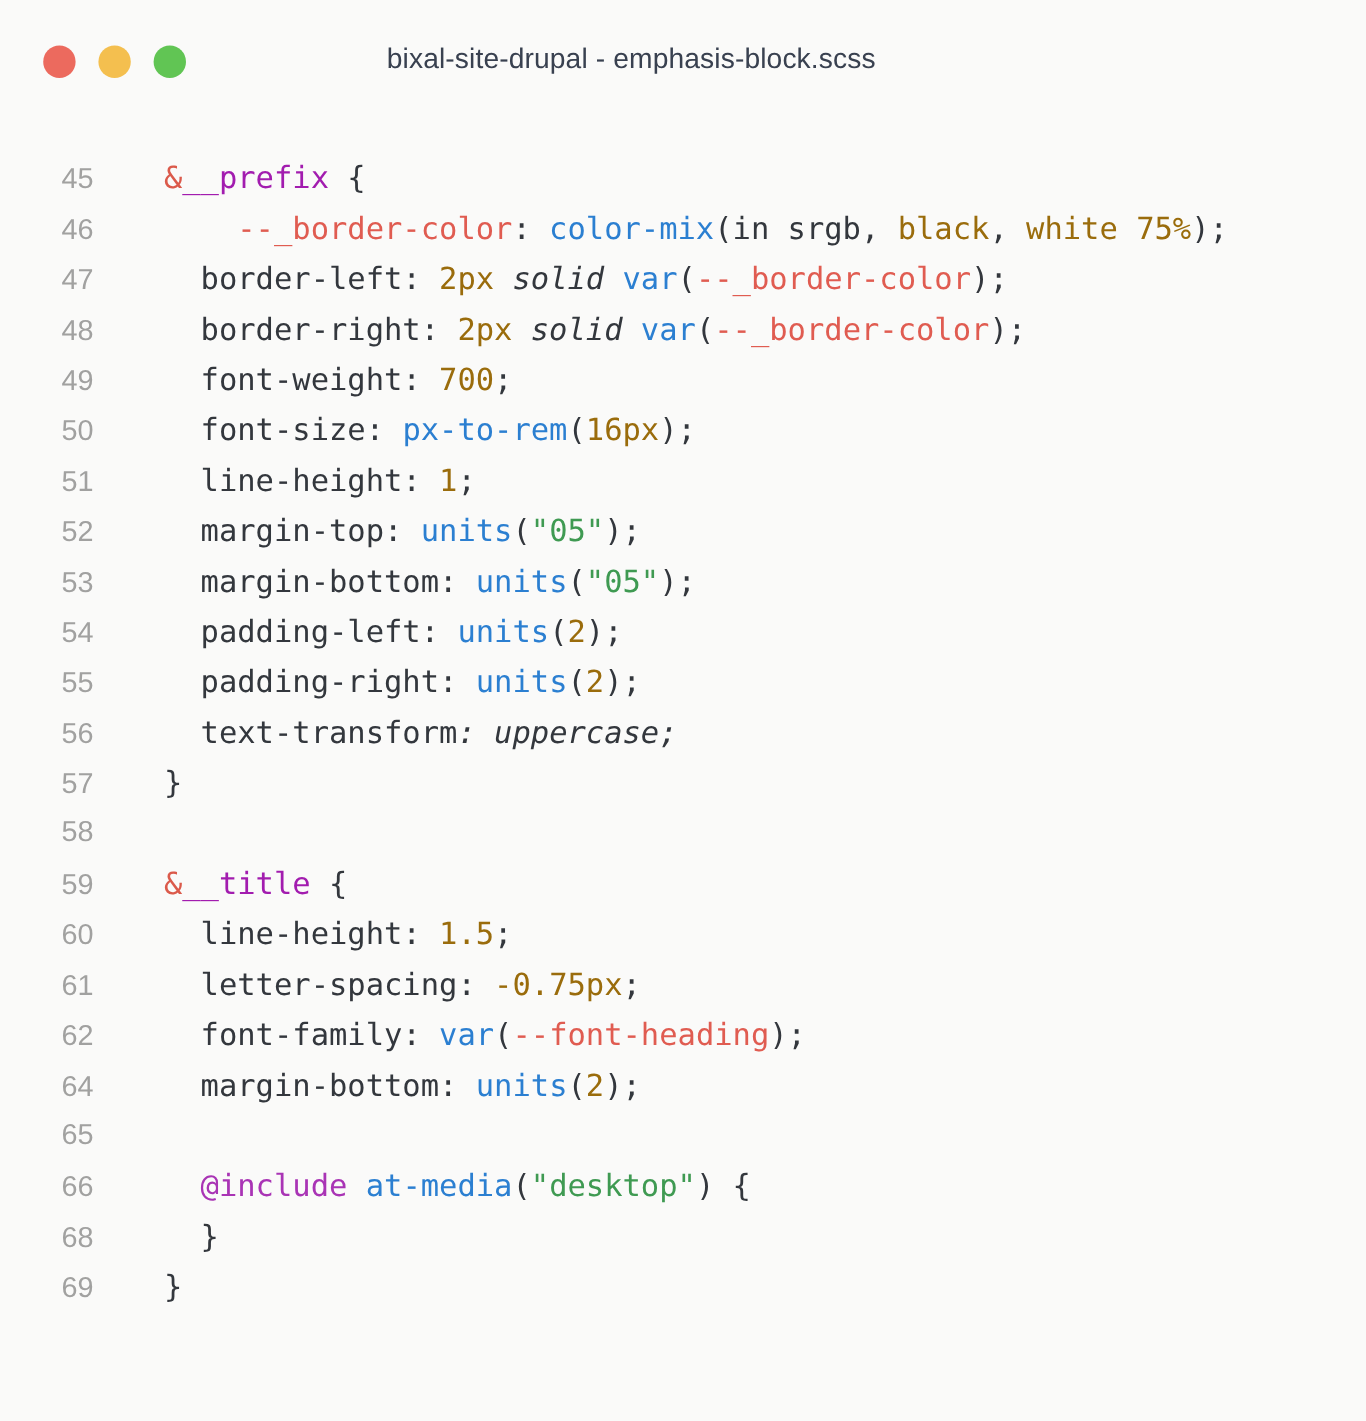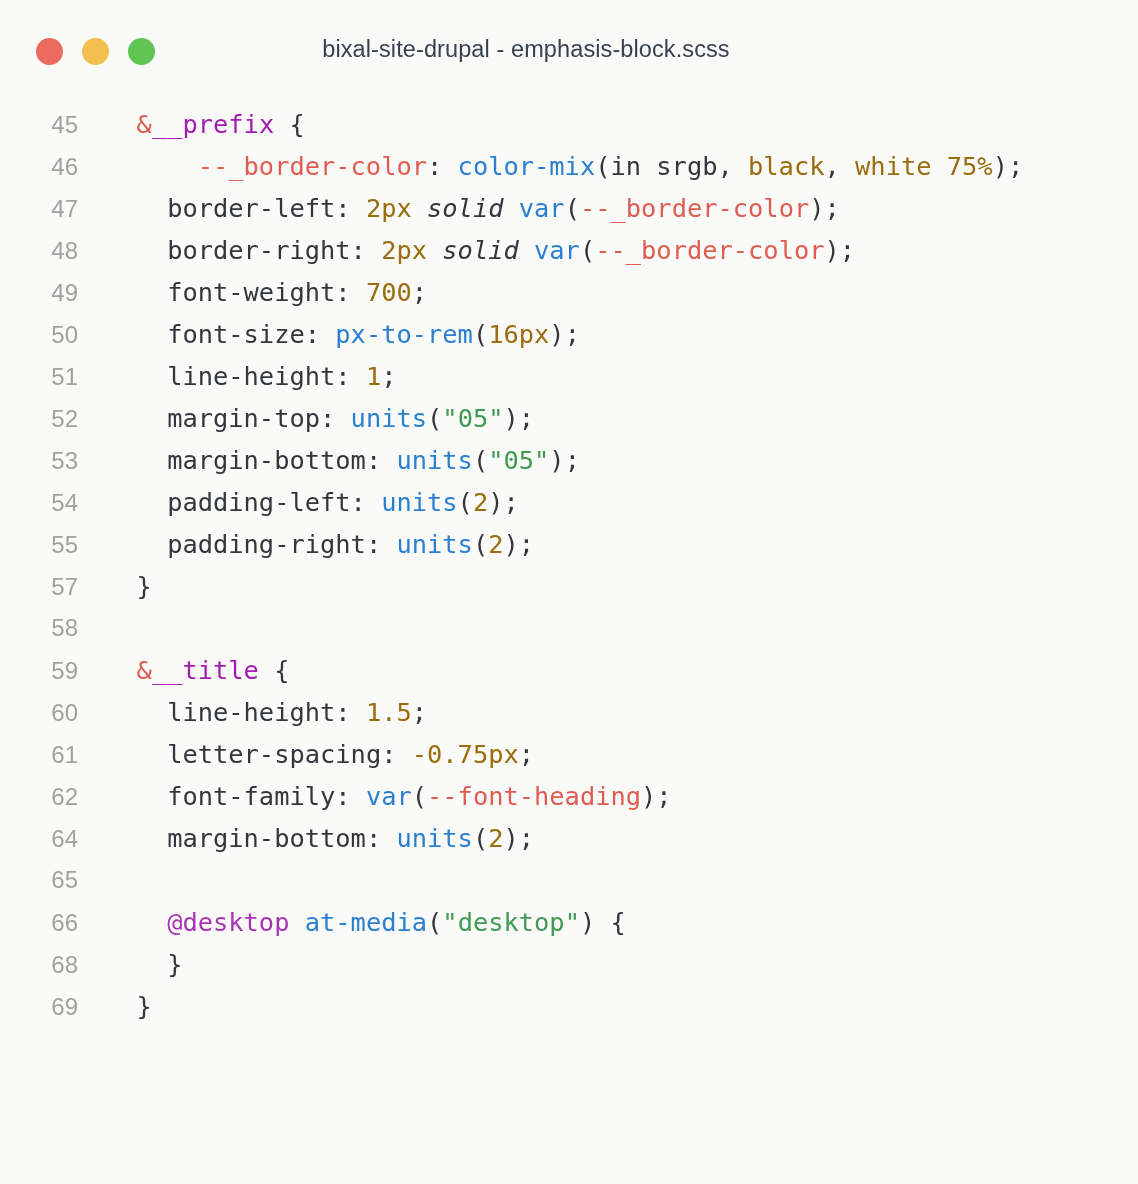--- a/index.html
+++ b/index.html
@@ -16,20 +16,21 @@
     -webkit-font-smoothing: antialiased;
   }
 
   .window {
     width: 1052px;
     height: 1184px;
     background: #fafaf9;
     display: flex;
     flex-direction: column;
     position: relative;
+    gap: 24px;
   }
 
   
   .titlebar {
     height: 95px;
     flex: 0 0 95px;
     position: relative;
     display: flex;
     align-items: center;
     background: #fafaf9;
@@ -135,27 +136,28 @@
         <div class="code-line"><span class="gutter">46</span><span class="code-text"><span class="t-plain">      </span><span class="t-cssvar">--_border-color</span><span class="t-punct">: </span><span class="t-func">color-mix</span><span class="t-punct">(in srgb, </span><span class="t-num">black</span><span class="t-punct">, </span><span class="t-num">white 75%</span><span class="t-punct">);</span></span></div>
         <div class="code-line"><span class="gutter">47</span><span class="code-text"><span class="t-plain">    </span><span class="t-prop">border-left</span><span class="t-punct">: </span><span class="t-num">2px</span><span class="t-plain"> solid </span><span class="t-func">var</span><span class="t-punct">(</span><span class="t-cssvar">--_border-color</span><span class="t-punct">);</span></span></div>
         <div class="code-line"><span class="gutter">48</span><span class="code-text"><span class="t-plain">    </span><span class="t-prop">border-right</span><span class="t-punct">: </span><span class="t-num">2px</span><span class="t-plain"> solid </span><span class="t-func">var</span><span class="t-punct">(</span><span class="t-cssvar">--_border-color</span><span class="t-punct">);</span></span></div>
         <div class="code-line"><span class="gutter">49</span><span class="code-text"><span class="t-plain">    </span><span class="t-prop">font-weight</span><span class="t-punct">: </span><span class="t-num">700</span><span class="t-punct">;</span></span></div>
         <div class="code-line"><span class="gutter">50</span><span class="code-text"><span class="t-plain">    </span><span class="t-prop">font-size</span><span class="t-punct">: </span><span class="t-func">px-to-rem</span><span class="t-punct">(</span><span class="t-num">16px</span><span class="t-punct">);</span></span></div>
         <div class="code-line"><span class="gutter">51</span><span class="code-text"><span class="t-plain">    </span><span class="t-prop">line-height</span><span class="t-punct">: </span><span class="t-num">1</span><span class="t-punct">;</span></span></div>
         <div class="code-line"><span class="gutter">52</span><span class="code-text"><span class="t-plain">    </span><span class="t-prop">margin-top</span><span class="t-punct">: </span><span class="t-func">units</span><span class="t-punct">(</span><span class="t-string">"05"</span><span class="t-punct">);</span></span></div>
         <div class="code-line"><span class="gutter">53</span><span class="code-text"><span class="t-plain">    </span><span class="t-prop">margin-bottom</span><span class="t-punct">: </span><span class="t-func">units</span><span class="t-punct">(</span><span class="t-string">"05"</span><span class="t-punct">);</span></span></div>
         <div class="code-line"><span class="gutter">54</span><span class="code-text"><span class="t-plain">    </span><span class="t-prop">padding-left</span><span class="t-punct">: </span><span class="t-func">units</span><span class="t-punct">(</span><span class="t-num">2</span><span class="t-punct">);</span></span></div>
         <div class="code-line"><span class="gutter">55</span><span class="code-text"><span class="t-plain">    </span><span class="t-prop">padding-right</span><span class="t-punct">: </span><span class="t-func">units</span><span class="t-punct">(</span><span class="t-num">2</span><span class="t-punct">);</span></span></div>
+        <div class="code-line"><span class="gutter">56</span><span class="code-text"><span class="t-plain">    </span><span class="t-prop">text-transform</span><span class="t-plain">: uppercase;</span></span></div>
         <div class="code-line"><span class="gutter">57</span><span class="code-text"><span class="t-punct">  }</span></span></div>
         <div class="code-line"><span class="gutter">58</span><span class="code-text"><span class="t-plain"></span></span></div>
         <div class="code-line"><span class="gutter">59</span><span class="code-text"><span class="t-plain">  </span><span class="t-amp">&amp;</span><span class="t-sel">__title</span><span class="t-punct"> {</span></span></div>
         <div class="code-line"><span class="gutter">60</span><span class="code-text"><span class="t-plain">    </span><span class="t-prop">line-height</span><span class="t-punct">: </span><span class="t-num">1.5</span><span class="t-punct">;</span></span></div>
         <div class="code-line"><span class="gutter">61</span><span class="code-text"><span class="t-plain">    </span><span class="t-prop">letter-spacing</span><span class="t-punct">: </span><span class="t-num">-0.75px</span><span class="t-punct">;</span></span></div>
         <div class="code-line"><span class="gutter">62</span><span class="code-text"><span class="t-plain">    </span><span class="t-prop">font-family</span><span class="t-punct">: </span><span class="t-func">var</span><span class="t-punct">(</span><span class="t-cssvar">--font-heading</span><span class="t-punct">);</span></span></div>
         <div class="code-line"><span class="gutter">64</span><span class="code-text"><span class="t-plain">    </span><span class="t-prop">margin-bottom</span><span class="t-punct">: </span><span class="t-func">units</span><span class="t-punct">(</span><span class="t-num">2</span><span class="t-punct">);</span></span></div>
         <div class="code-line"><span class="gutter">65</span><span class="code-text"><span class="t-plain"></span></span></div>
-        <div class="code-line"><span class="gutter">66</span><span class="code-text"><span class="t-plain">    </span><span class="t-atrule">@desktop</span><span class="t-plain"> </span><span class="t-func">at-media</span><span class="t-punct">(</span><span class="t-string">"desktop"</span><span class="t-punct">) {</span></span></div>
+        <div class="code-line"><span class="gutter">66</span><span class="code-text"><span class="t-plain">    </span><span class="t-atrule">@include</span><span class="t-plain"> </span><span class="t-func">at-media</span><span class="t-punct">(</span><span class="t-string">"desktop"</span><span class="t-punct">) {</span></span></div>
         <div class="code-line"><span class="gutter">68</span><span class="code-text"><span class="t-punct">    }</span></span></div>
         <div class="code-line"><span class="gutter">69</span><span class="code-text"><span class="t-punct">  }</span></span></div>
       </div>
   </div>
 
 </div>
 
 </body></html>

